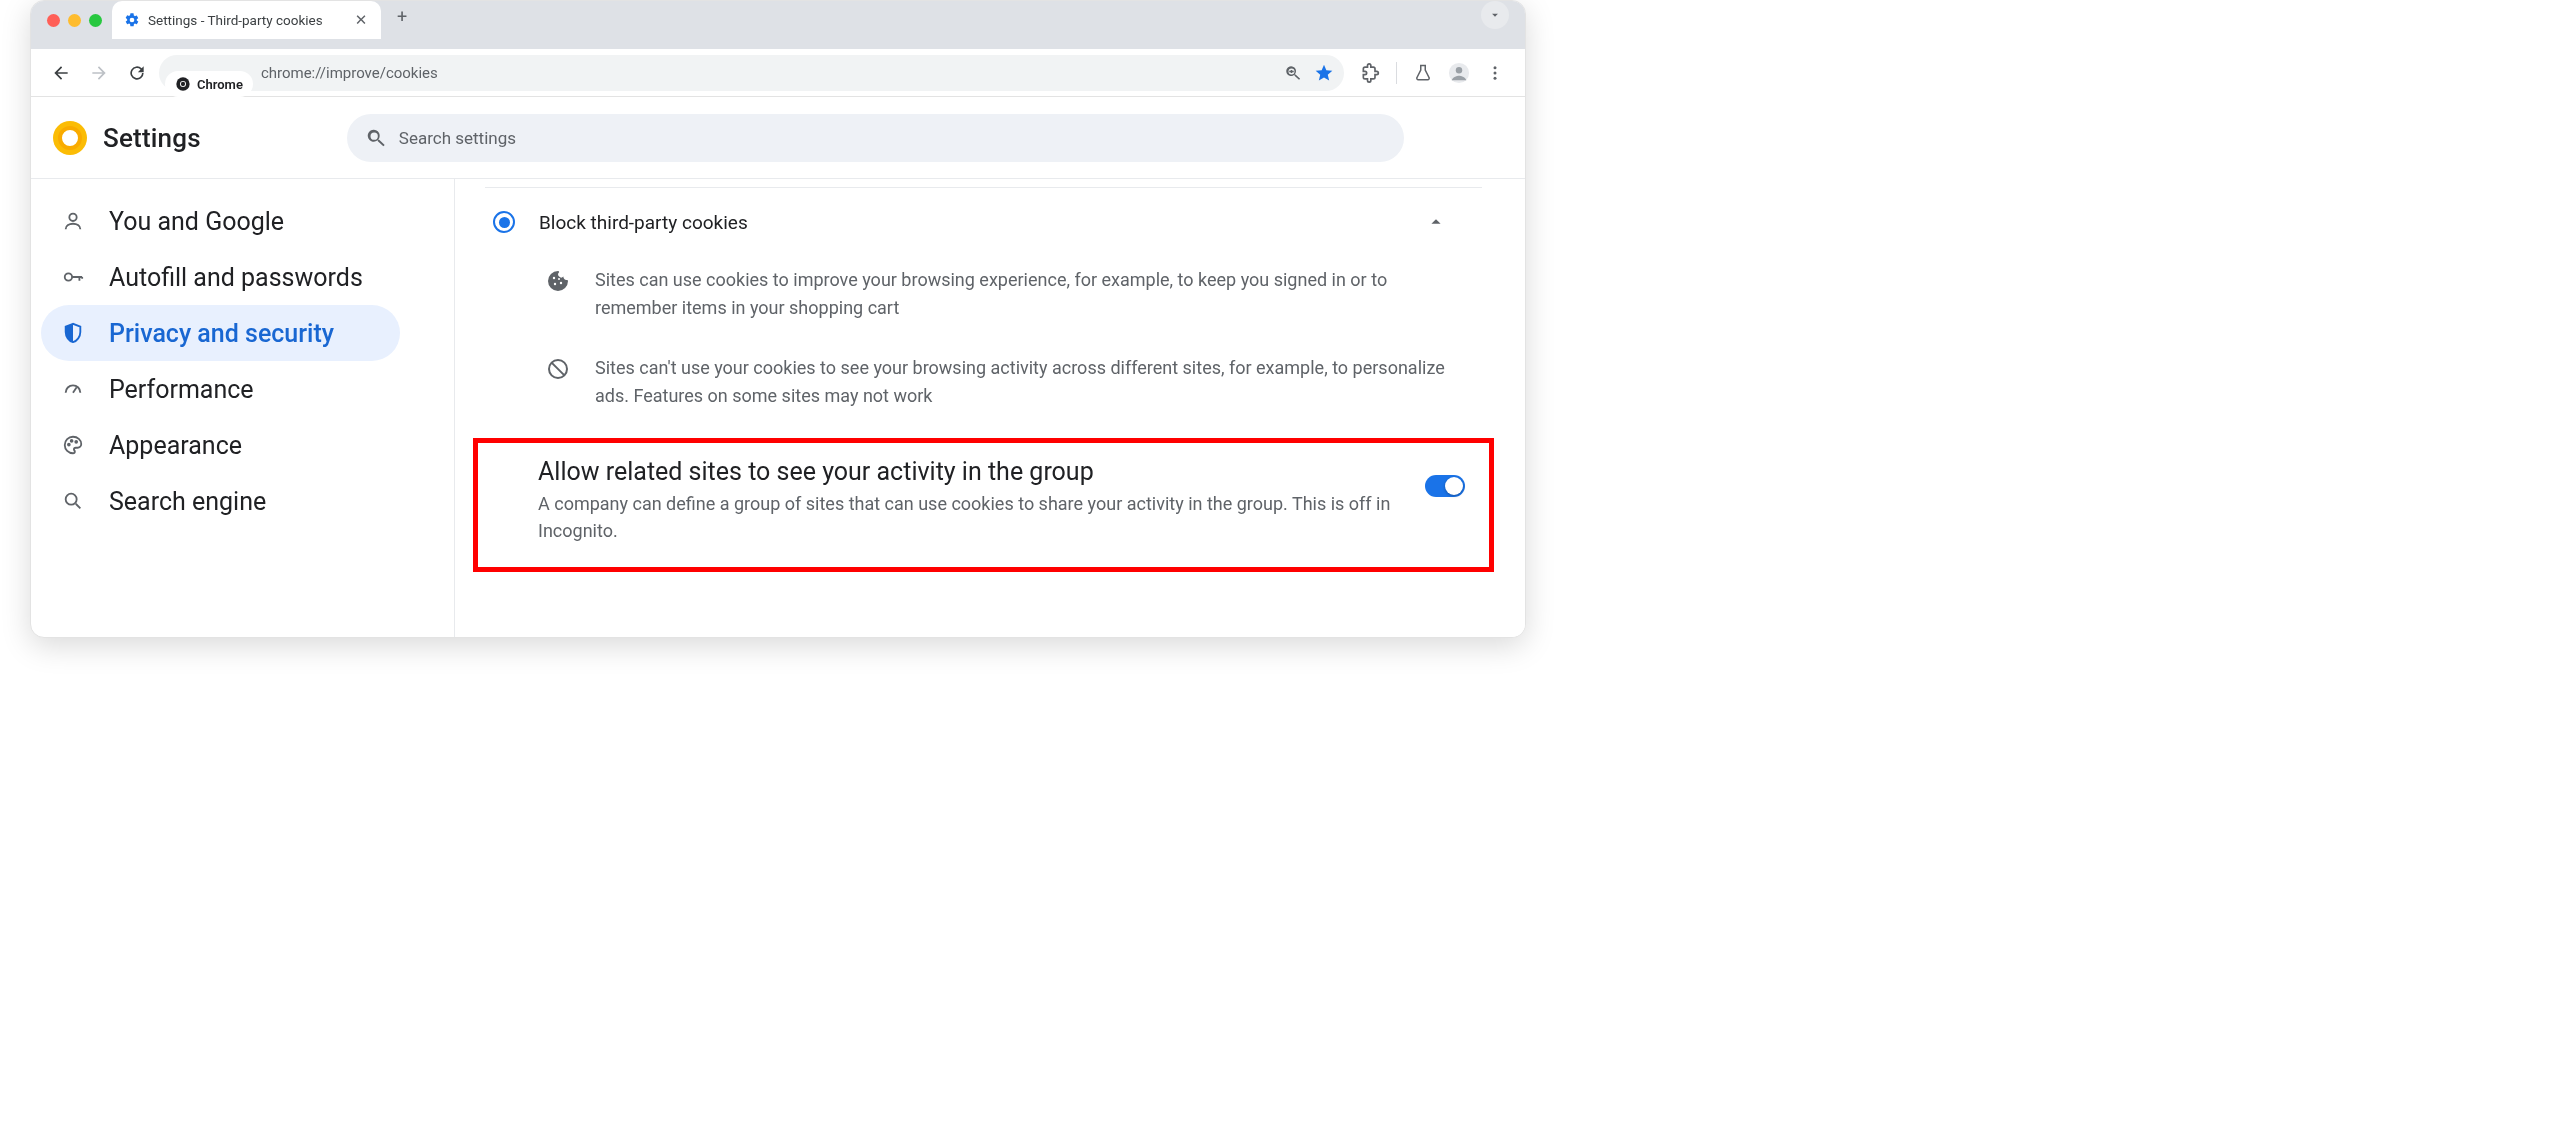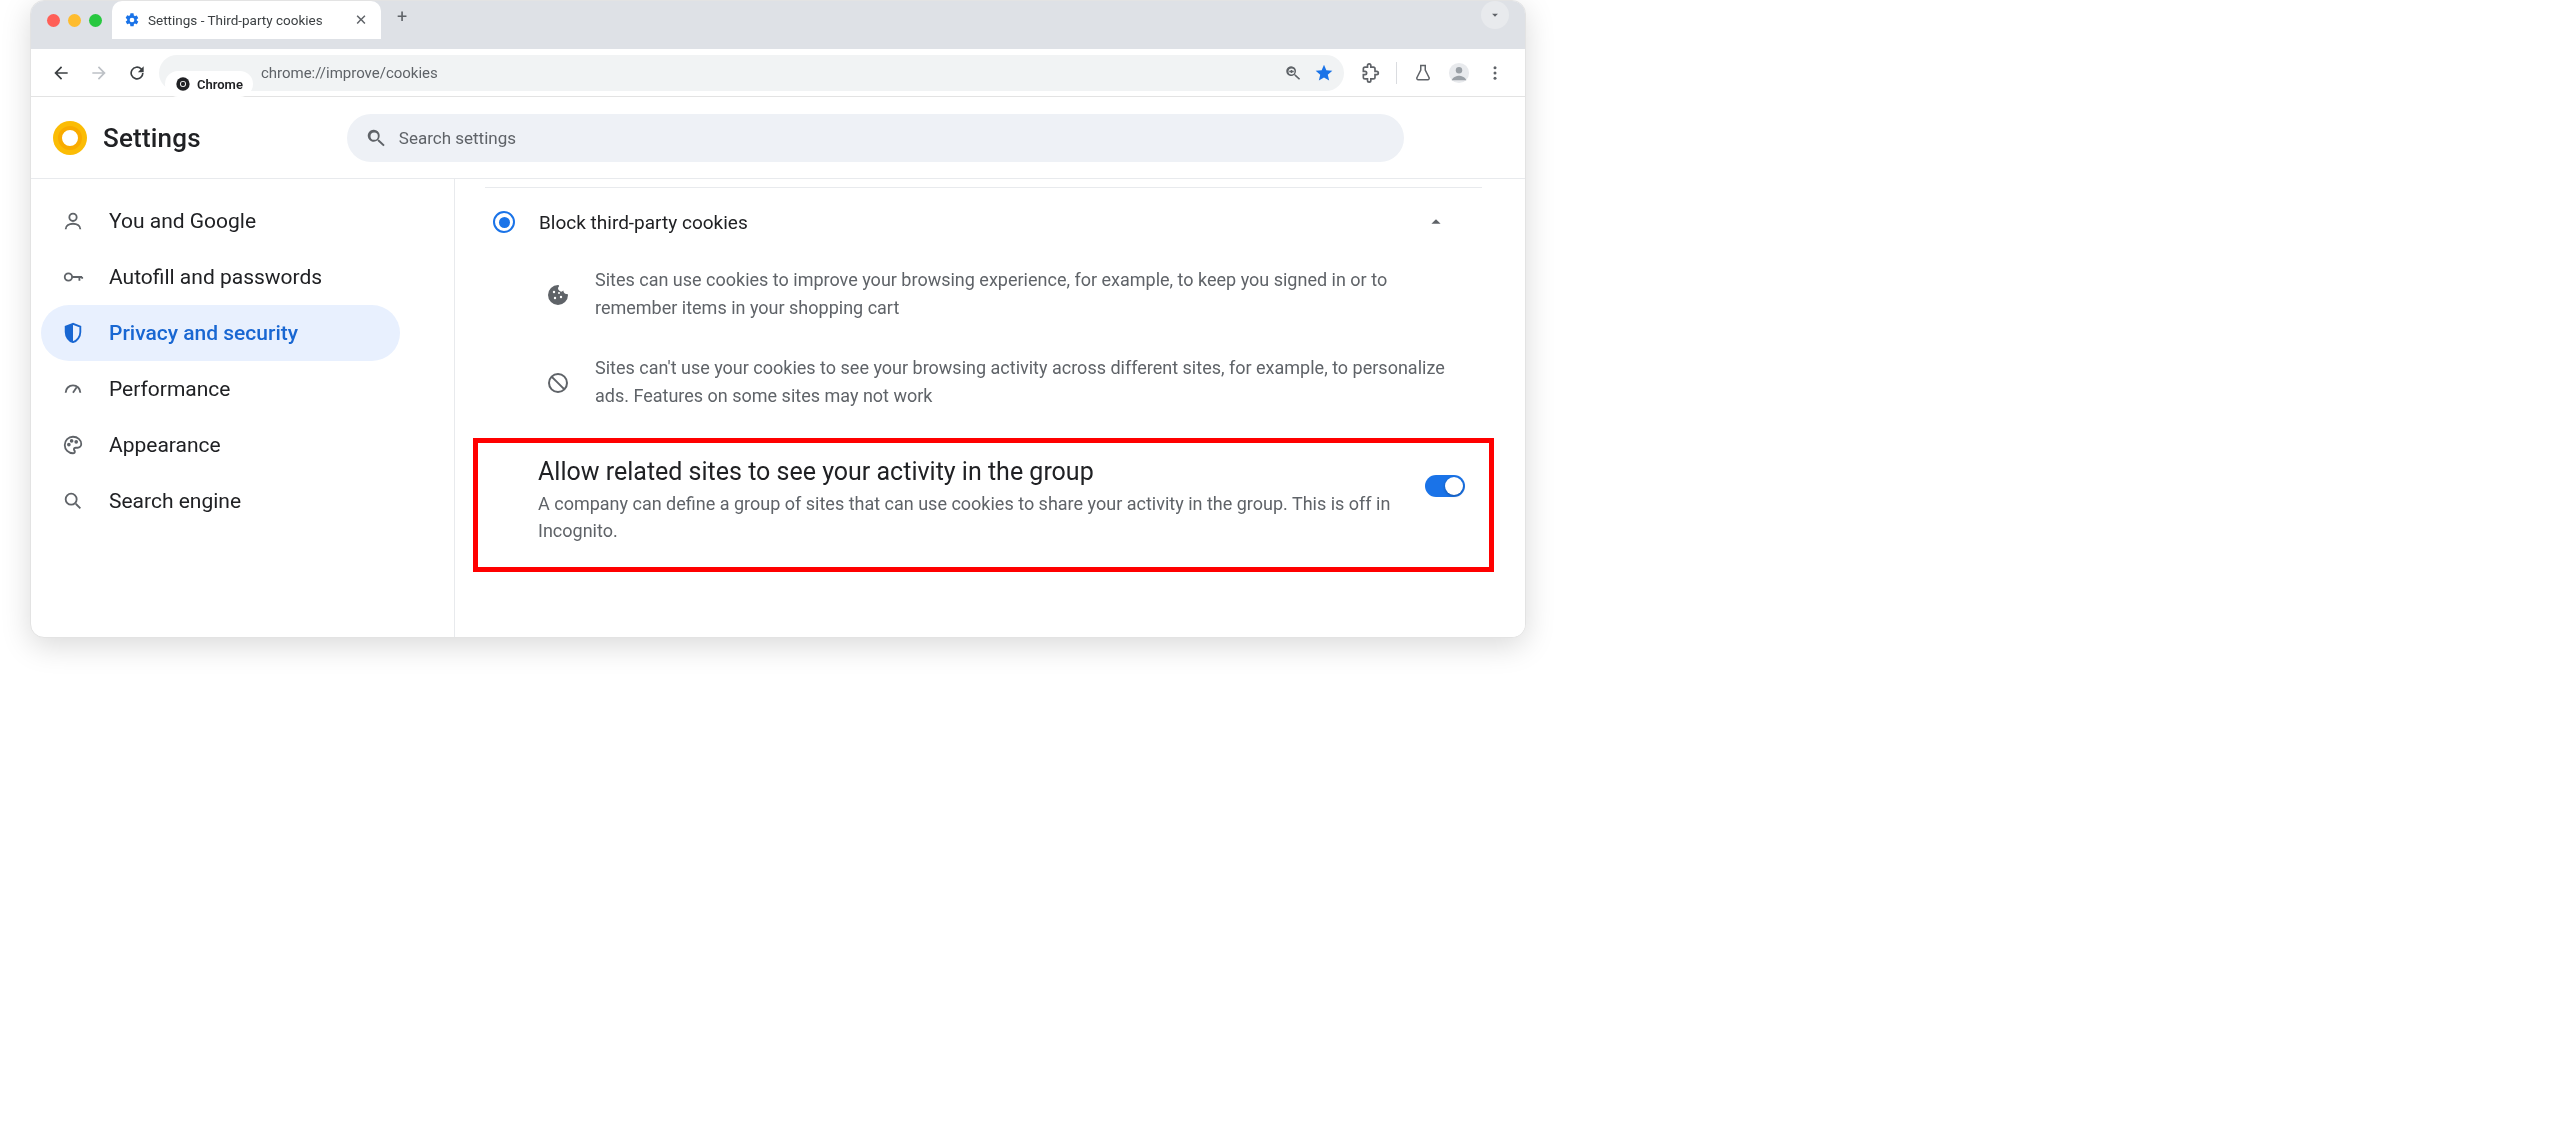--- a/index.html
+++ b/index.html
@@ -212,21 +212,21 @@
     flex-direction:column;
   }
   .nav-item {
     display:flex;
     align-items:center;
     gap: 24px;
     height: 56px;
     padding: 0 20px;
     border-radius: 28px;
     color:#202124;
-    font-size:21px;
+    font-size:25px;
     cursor:pointer;
     width: 359px;
   }
   .nav-item .nav-icon {
     width:24px; height:24px;
     display:flex; align-items:center; justify-content:center;
     color:#5f6368;
   }
   .nav-item.active {
     background:#e8f0fe;
@@ -270,21 +270,21 @@
     flex:1;
   }
   .expand-btn {
     width:36px; height:36px;
     display:flex; align-items:center; justify-content:center;
     color:#5f6368;
     cursor:pointer;
   }
   .detail-row {
     display:flex;
-    align-items:center;
+    align-items:flex-start;
     gap: 24px;
     padding: 10px 28px 22px 60px;
   }
   .detail-icon {
     width:26px; height:26px;
     display:flex; align-items:center; justify-content:center;
     color:#5f6368;
     flex-shrink:0;
     margin-top:2px;
   }

